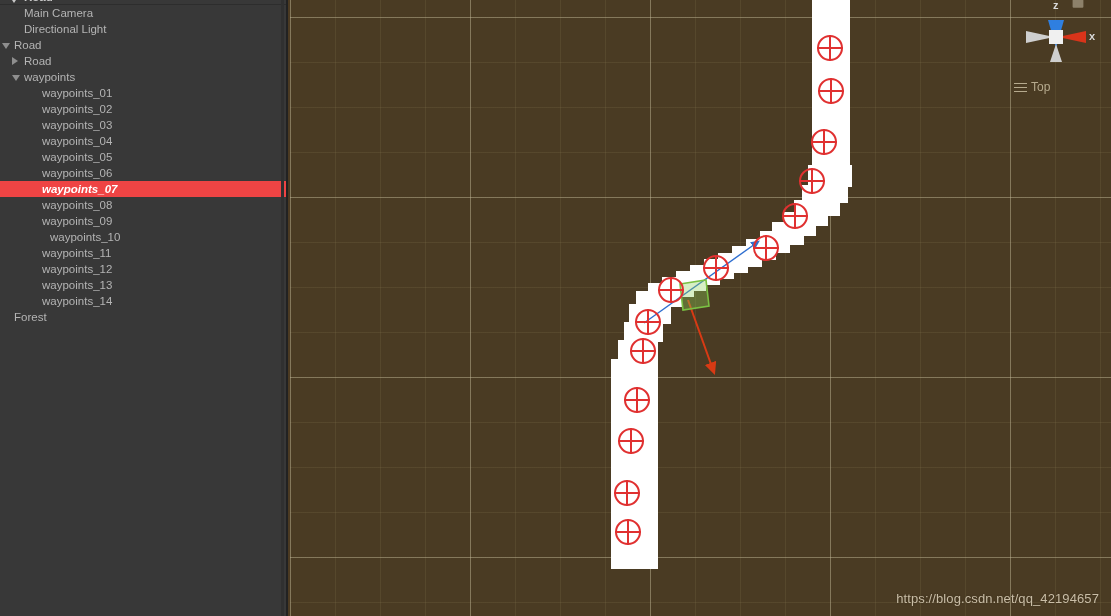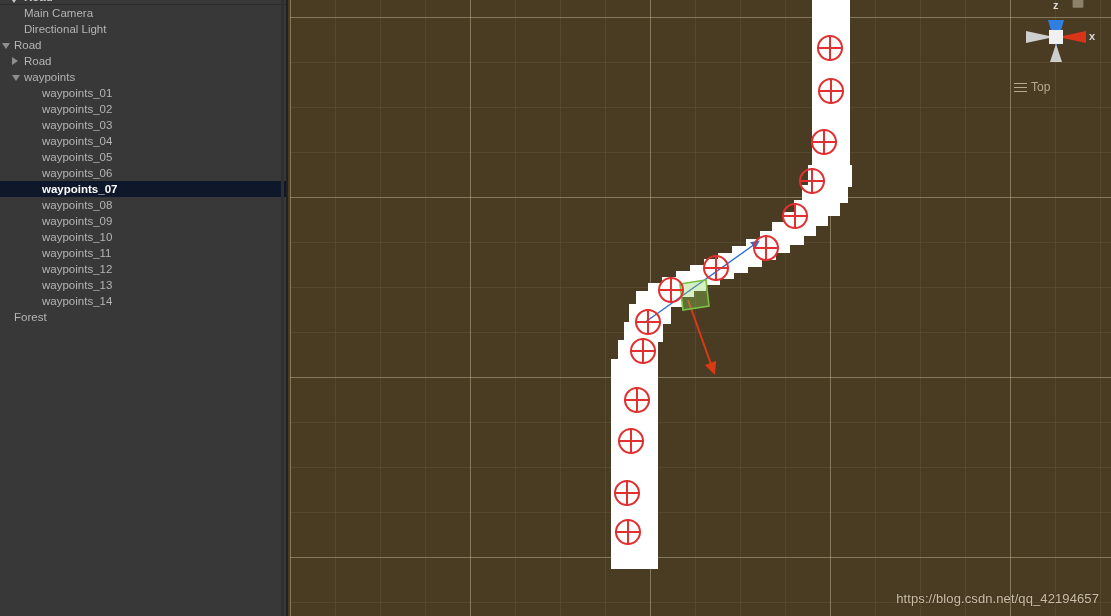--- a/index.html
+++ b/index.html
@@ -21,21 +21,21 @@
   }
   .hier-row {
     position: relative;
     height: 16px;
     line-height: 16px;
     font-size: 11.5px;
     color: #b4b4b4;
     white-space: nowrap;
     cursor: default;
   }
-  .hier-row.selected { background: #0f172a; color: #ffffff; }
+  .hier-row.selected { background: #ef4444; color: #ffffff; font-style: italic; }
   .hier-row .tri {
     position: absolute;
     top: 4px;
     width: 9px; height: 9px;
     font-size: 0; line-height: 0;
   }
   .tri.down {
     border-left: 4.5px solid transparent;
     border-right: 4.5px solid transparent;
     border-top: 6px solid #8e8e8e;
@@ -190,21 +190,21 @@
         <div class="hier-row selected" style="top: 0px;">
           <span class="hier-label" style="left: 42px; font-weight: bold;">waypoints_07</span>
         </div>
         <div class="hier-row" style="top: 0px;">
           <span class="hier-label" style="left: 42px;">waypoints_08</span>
         </div>
         <div class="hier-row" style="top: 0px;">
           <span class="hier-label" style="left: 42px;">waypoints_09</span>
         </div>
         <div class="hier-row" style="top: 0px;">
-          <span class="hier-label" style="left: 42px;">waypoints_10</span>
+          <span class="hier-label" style="left: 50px;">waypoints_10</span>
         </div>
         <div class="hier-row" style="top: 0px; padding-left: 16px;">
           <span class="hier-label" style="left: 42px;">waypoints_11</span>
         </div>
         <div class="hier-row" style="top: 0px;">
           <span class="hier-label" style="left: 42px;">waypoints_12</span>
         </div>
         <div class="hier-row" style="top: 0px;">
           <span class="hier-label" style="left: 42px;">waypoints_13</span>
         </div>

